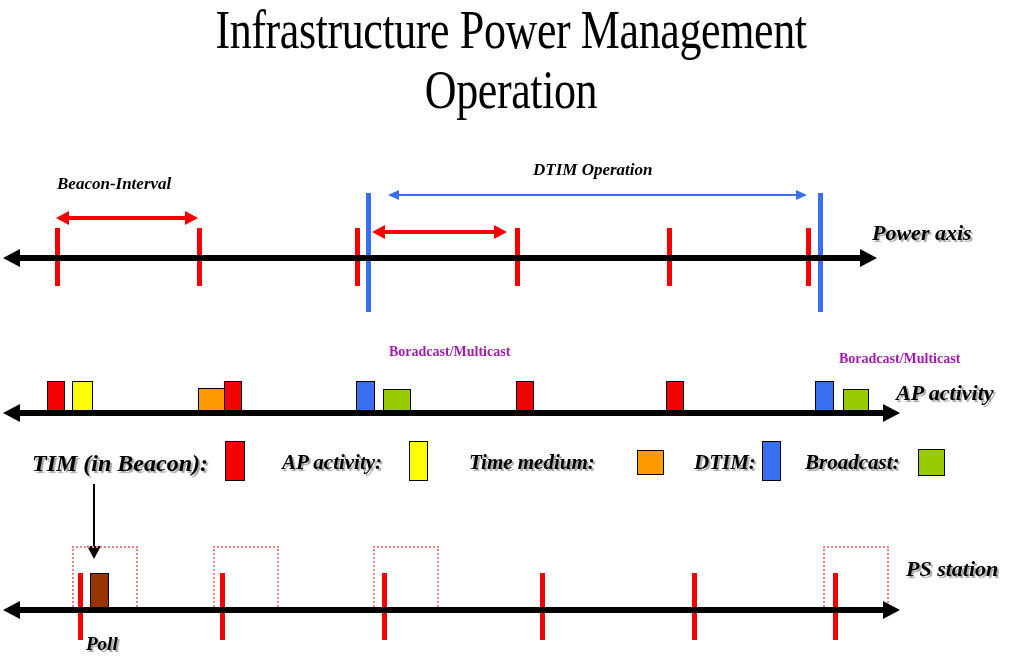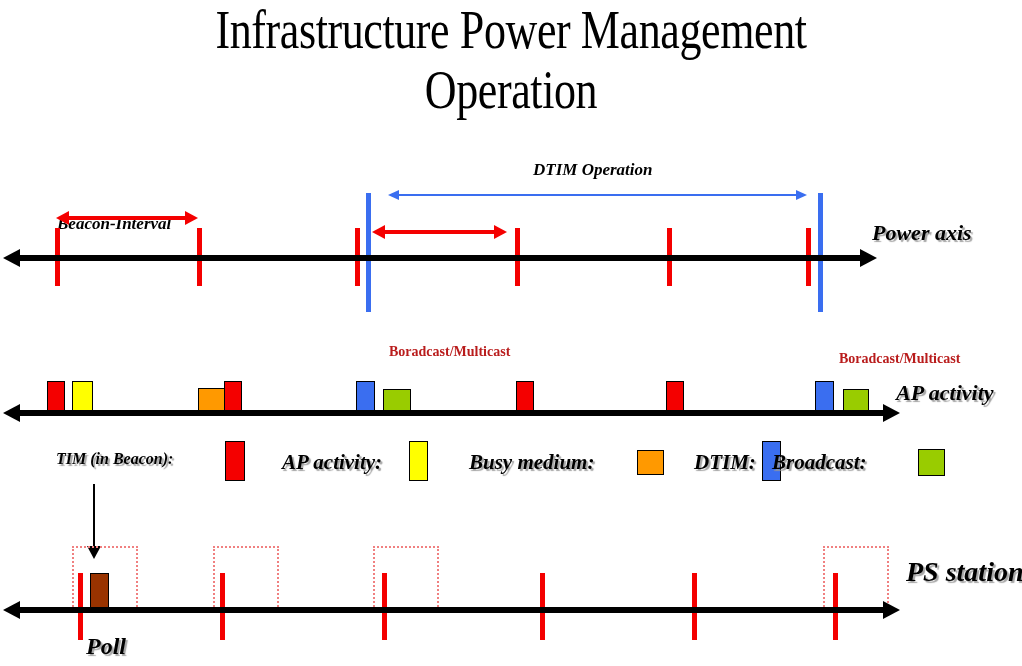--- a/index.html
+++ b/index.html
@@ -51,21 +51,21 @@
   
   .lbl{
     position:absolute;white-space:nowrap;
     font-family:"Liberation Serif",serif;
     font-weight:bold;font-style:italic;color:#000;
   }
   .shadow{text-shadow:2px 2px 1px rgba(150,150,150,.85);}
   .lbl-green{
     position:absolute;white-space:nowrap;
     font-family:"Liberation Serif",serif;
-    font-weight:bold;font-style:normal;color:#b91c1c;
+    font-weight:bold;font-style:normal;color:#a21caf;
     font-size:14px;
   }
 
   
   .dotwin{position:absolute;border:2px dotted #f08080;box-sizing:border-box;
           background:transparent;}
 
   
   .pollline{position:absolute;width:2px;background:#000;}
   .pollhead{position:absolute;width:0;height:0;
@@ -80,21 +80,21 @@
 
 <div class="stage">
 
   <div class="title">
     <div>Infrastructure Power Management</div>
     <div>Operation</div>
   </div>
 
   <div>
 
-    <div class="lbl" style="left:57px;top:174px;font-size:17px;margin-top:40px;">Beacon-Interval</div>
+    <div class="lbl" style="left:57px;top:174px;font-size:17px;">Beacon-Interval</div>
 
     <div class="measline" style="left:69px;top:216px;width:116px;"></div>
     <div class="m-arrow-l" style="left:56px;top:211px;"></div>
     <div class="m-arrow-r" style="left:185px;top:211px;"></div>
 
     <div class="lbl" style="left:533px;top:160px;font-size:17px;">DTIM Operation</div>
 
     <div class="blueline" style="left:398px;top:194px;width:400px;"></div>
     <div class="b-arrow-l" style="left:388px;top:190px;"></div>
     <div class="b-arrow-r" style="left:796px;top:190px;"></div>
@@ -138,33 +138,33 @@
 
     <div class="axis" style="left:20px;top:410px;width:873px;"></div>
     <div class="arrow-l" style="left:3px;top:404px;"></div>
     <div class="arrow-r" style="left:883px;top:404px;"></div>
 
     <div class="lbl shadow" style="left:896px;top:380px;font-size:22px;">AP activity</div>
   </div>
 
   <div>
 
-    <div class="lbl shadow" style="left:56px;top:450px;font-size:16px;">TIM (in Beacon):</div>
+    <div class="lbl shadow" style="left:32px;top:450px;font-size:24px;">TIM (in Beacon):</div>
     <div class="swatch" style="left:225px;top:441px;width:20px;height:40px;background:#f40000;"></div>
 
     <div class="lbl shadow" style="left:282px;top:450px;font-size:21px;font-family:Liberation Serif, serif;">AP activity:</div>
     <div class="swatch" style="left:409px;top:441px;width:19px;height:40px;background:#ffff00;"></div>
 
-    <div class="lbl shadow" style="left:469px;top:450px;font-size:21px;">Busy medium:</div>
+    <div class="lbl shadow" style="left:469px;top:450px;font-size:21px;">Time medium:</div>
     <div class="swatch" style="left:637px;top:450px;width:27px;height:25px;background:#ff9900;"></div>
 
     <div class="lbl shadow" style="left:694px;top:450px;font-size:21px;">DTIM:</div>
     <div class="swatch" style="left:762px;top:441px;width:19px;height:40px;background:#3a6ef0;"></div>
 
-    <div class="lbl shadow" style="left:772px;top:450px;font-size:21px;">Broadcast:</div>
+    <div class="lbl shadow" style="left:805px;top:450px;font-size:21px;">Broadcast:</div>
     <div class="swatch" style="left:918px;top:449px;width:27px;height:27px;background:#99cc00;"></div>
   </div>
 
   <div>
 
     <div class="pollline" style="left:93px;top:484px;height:64px;"></div>
     <div class="pollhead" style="left:87px;top:546px;"></div>
 
     <div class="dotwin" style="left:72px;top:546px;width:66px;height:64px;"></div>
     <div class="dotwin" style="left:213px;top:546px;width:66px;height:64px;"></div>
@@ -177,18 +177,18 @@
     <div class="tick" style="left:220px;top:573px;height:67px;"></div>
     <div class="tick" style="left:382px;top:573px;height:67px;"></div>
     <div class="tick" style="left:540px;top:573px;height:67px;"></div>
     <div class="tick" style="left:692px;top:573px;height:67px;"></div>
     <div class="tick" style="left:833px;top:573px;height:67px;"></div>
 
     <div class="axis" style="left:20px;top:607px;width:873px;"></div>
     <div class="arrow-l" style="left:3px;top:601px;"></div>
     <div class="arrow-r" style="left:883px;top:601px;"></div>
 
-    <div class="lbl shadow" style="left:906px;top:556px;font-size:28px;">PS station</div>
+    <div class="lbl shadow" style="left:906px;top:556px;font-size:22px;">PS station</div>
 
-    <div class="lbl shadow" style="left:86px;top:633px;font-size:24px;">Poll</div>
+    <div class="lbl shadow" style="left:86px;top:633px;font-size:19px;">Poll</div>
   </div>
 
 </div>
 
 </body></html>

